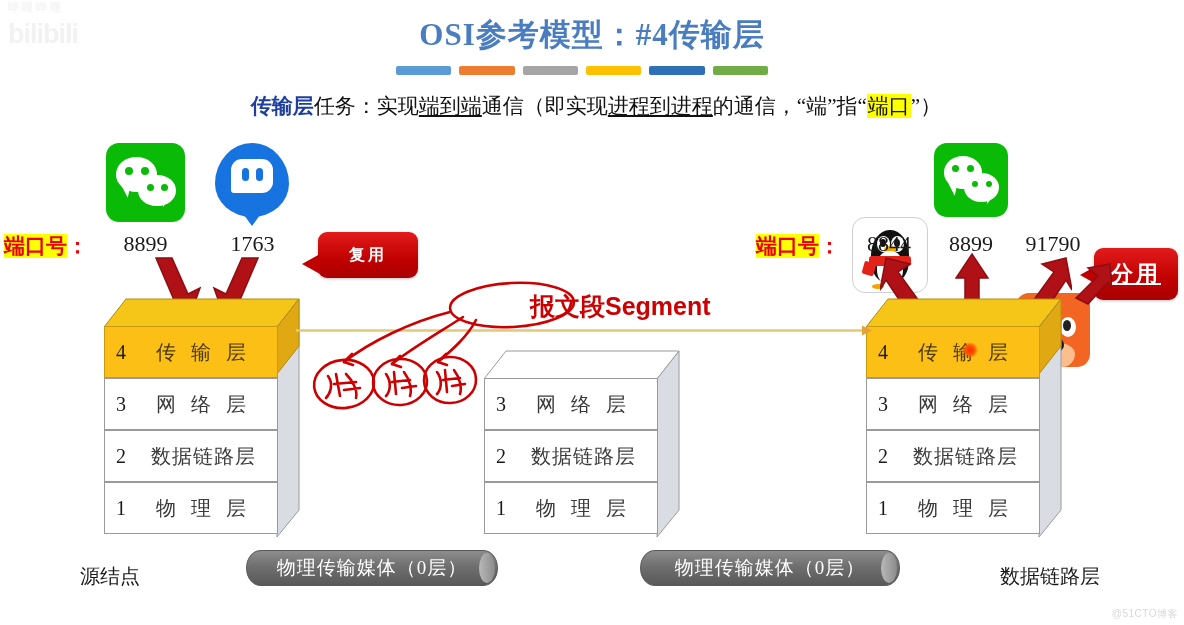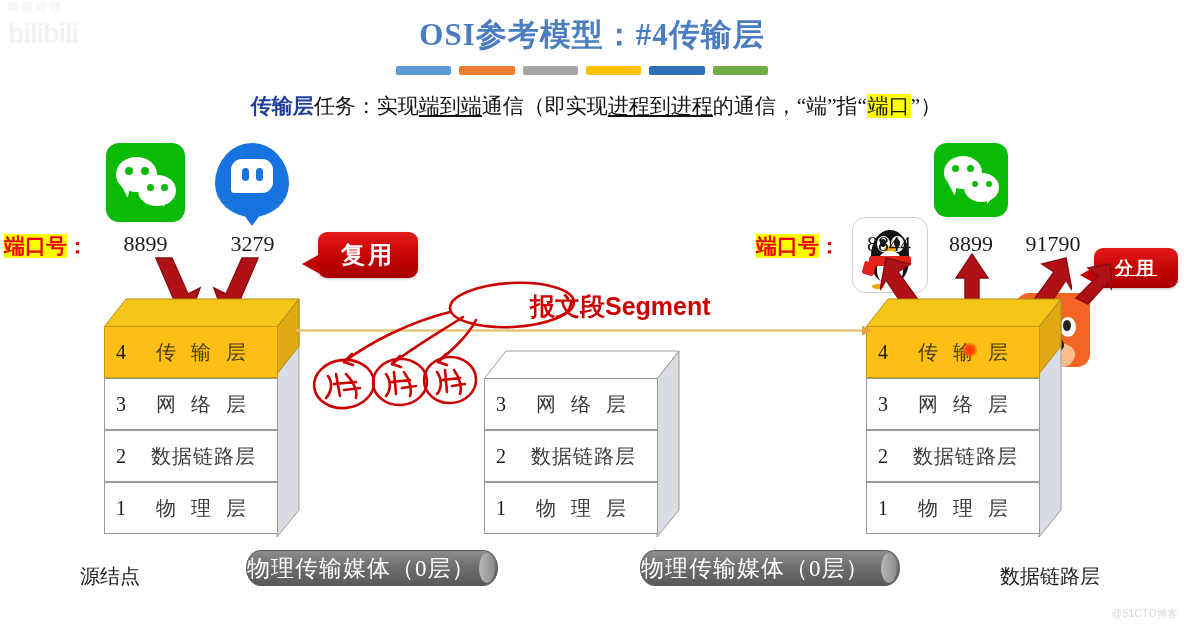--- a/index.html
+++ b/index.html
@@ -91,21 +91,21 @@
      border-top:13px solid #1a1a1a;}
 
   
   .portlabel{font-size:21px;color:#e8000d;font-weight:bold;white-space:nowrap;}
   .portlabel .hl{background:#ffff00;}
   .portnum{font-size:22px;color:#1a1a1a;text-align:center;white-space:nowrap;}
 
   
   .callout{
     background:linear-gradient(180deg,#e21b1b 0%,#c00000 60%,#a90000 100%);
-    color:#fff;border-radius:9px;font-size:24px;font-weight:bold;
+    color:#fff;border-radius:9px;font-size:16px;font-weight:bold;
     display:flex;align-items:center;justify-content:center;letter-spacing:3px;
     box-shadow:0 1px 3px rgba(0,0,0,.25);
   }
   .callout .tail{position:absolute;width:0;height:0;}
 
   
   .stack{}
   .layer{
     position:absolute;box-sizing:border-box;
     border:1px solid #9a9a9a;background:#fff;
@@ -132,22 +132,22 @@
     left:530px;top:290px;font-size:25px;font-weight:bold;color:#cc0000;
     white-space:nowrap;font-family:"Liberation Sans",sans-serif;letter-spacing:0px;
   }
 
   
   .nodelabel{font-size:20px;color:#1a1a1a;white-space:nowrap;}
 
   .media{
     background:linear-gradient(180deg,#8d8d8d 0%,#6f6f6f 45%,#595959 100%);
     border:1px solid #5a5a5a;border-radius:15px/50%;
-    display:flex;align-items:center;justify-content:flex-start;
-    color:#fff;font-size:23px;white-space:nowrap;letter-spacing:1px;
+    display:flex;align-items:center;justify-content:center;
+    color:#fff;font-size:19px;white-space:nowrap;letter-spacing:1px;
   }
   .media .cap{position:absolute;right:2px;top:2px;bottom:2px;width:16px;
     background:linear-gradient(90deg,#b9b9b9,#8b8b8b);border-radius:50%;}
 </style>
 </head>
 <body>
 
 <div class="abs" id="bili-watermark">
   <span class="wm-small">哔哩哔哩</span>
   <span>bilibili</span>
@@ -180,21 +180,21 @@
 <div class="abs dingpin" style="left:215px;top:143px;width:74px;height:74px;">
   <div class="tip"></div>
   <div class="pin"></div>
   <div class="bub"></div>
   <div class="eye" style="left:36%;"></div>
   <div class="eye" style="left:55%;"></div>
 </div>
 
 <div class="abs portlabel" style="left:4px;top:232px;"><span class="hl">端口号</span>：</div>
 <div class="abs portnum" style="left:106px;top:231px;width:79px;">8899</div>
-<div class="abs portnum" style="left:213px;top:231px;width:79px;">3279</div>
+<div class="abs portnum" style="left:213px;top:231px;width:79px;">1763</div>
 
 <div class="abs appicon qq" style="left:852px;top:143px;width:74px;height:74px;border-radius:13px;">
   <div class="body"></div>
   <div class="eyeW" style="left:32%;"></div>
   <div class="eyeW" style="left:52%;"></div>
   <div class="eyeB" style="left:36%;"></div>
   <div class="eyeB" style="left:56%;"></div>
   <div class="beak"></div>
   <div class="belly"></div>
   <div class="scarf"></div>
@@ -225,21 +225,21 @@
 
 <div class="abs portlabel" style="left:756px;top:232px;"><span class="hl">端口号</span>：</div>
 <div class="abs portnum" style="left:850px;top:231px;width:78px;">8844</div>
 <div class="abs portnum" style="left:932px;top:231px;width:78px;">8899</div>
 <div class="abs portnum" style="left:1012px;top:231px;width:82px;">91790</div>
 
 <div class="abs callout" style="left:318px;top:232px;width:100px;height:46px;">
   <span>复用</span>
   <span class="tail" style="left:-16px;top:22px;border-top:10px solid transparent;border-bottom:10px solid transparent;border-right:18px solid #c00000;"></span>
 </div>
-<div class="abs callout" style="left:1094px;top:248px;width:84px;height:40px;font-size:18px;text-decoration:underline;">
+<div class="abs callout" style="left:1094px;top:248px;width:84px;height:52px;font-size:22px;text-decoration:underline;">
   <span>分用</span>
   <span class="tail" style="left:-14px;top:18px;border-top:9px solid transparent;border-bottom:9px solid transparent;border-right:16px solid #c00000;"></span>
 </div>
 
 <div class="abs rarrow" style="left:150px;top:256px;">
   <svg width="52" height="62" viewBox="0 0 52 62">
     <path d="M6 2 L22 2 L38 38 L50 32 L40 60 L12 50 L24 44 Z" fill="#b01116" stroke="#8d0d11" stroke-width="1.5"></path>
   </svg>
 </div>
 <div class="abs rarrow" style="left:212px;top:256px;">

